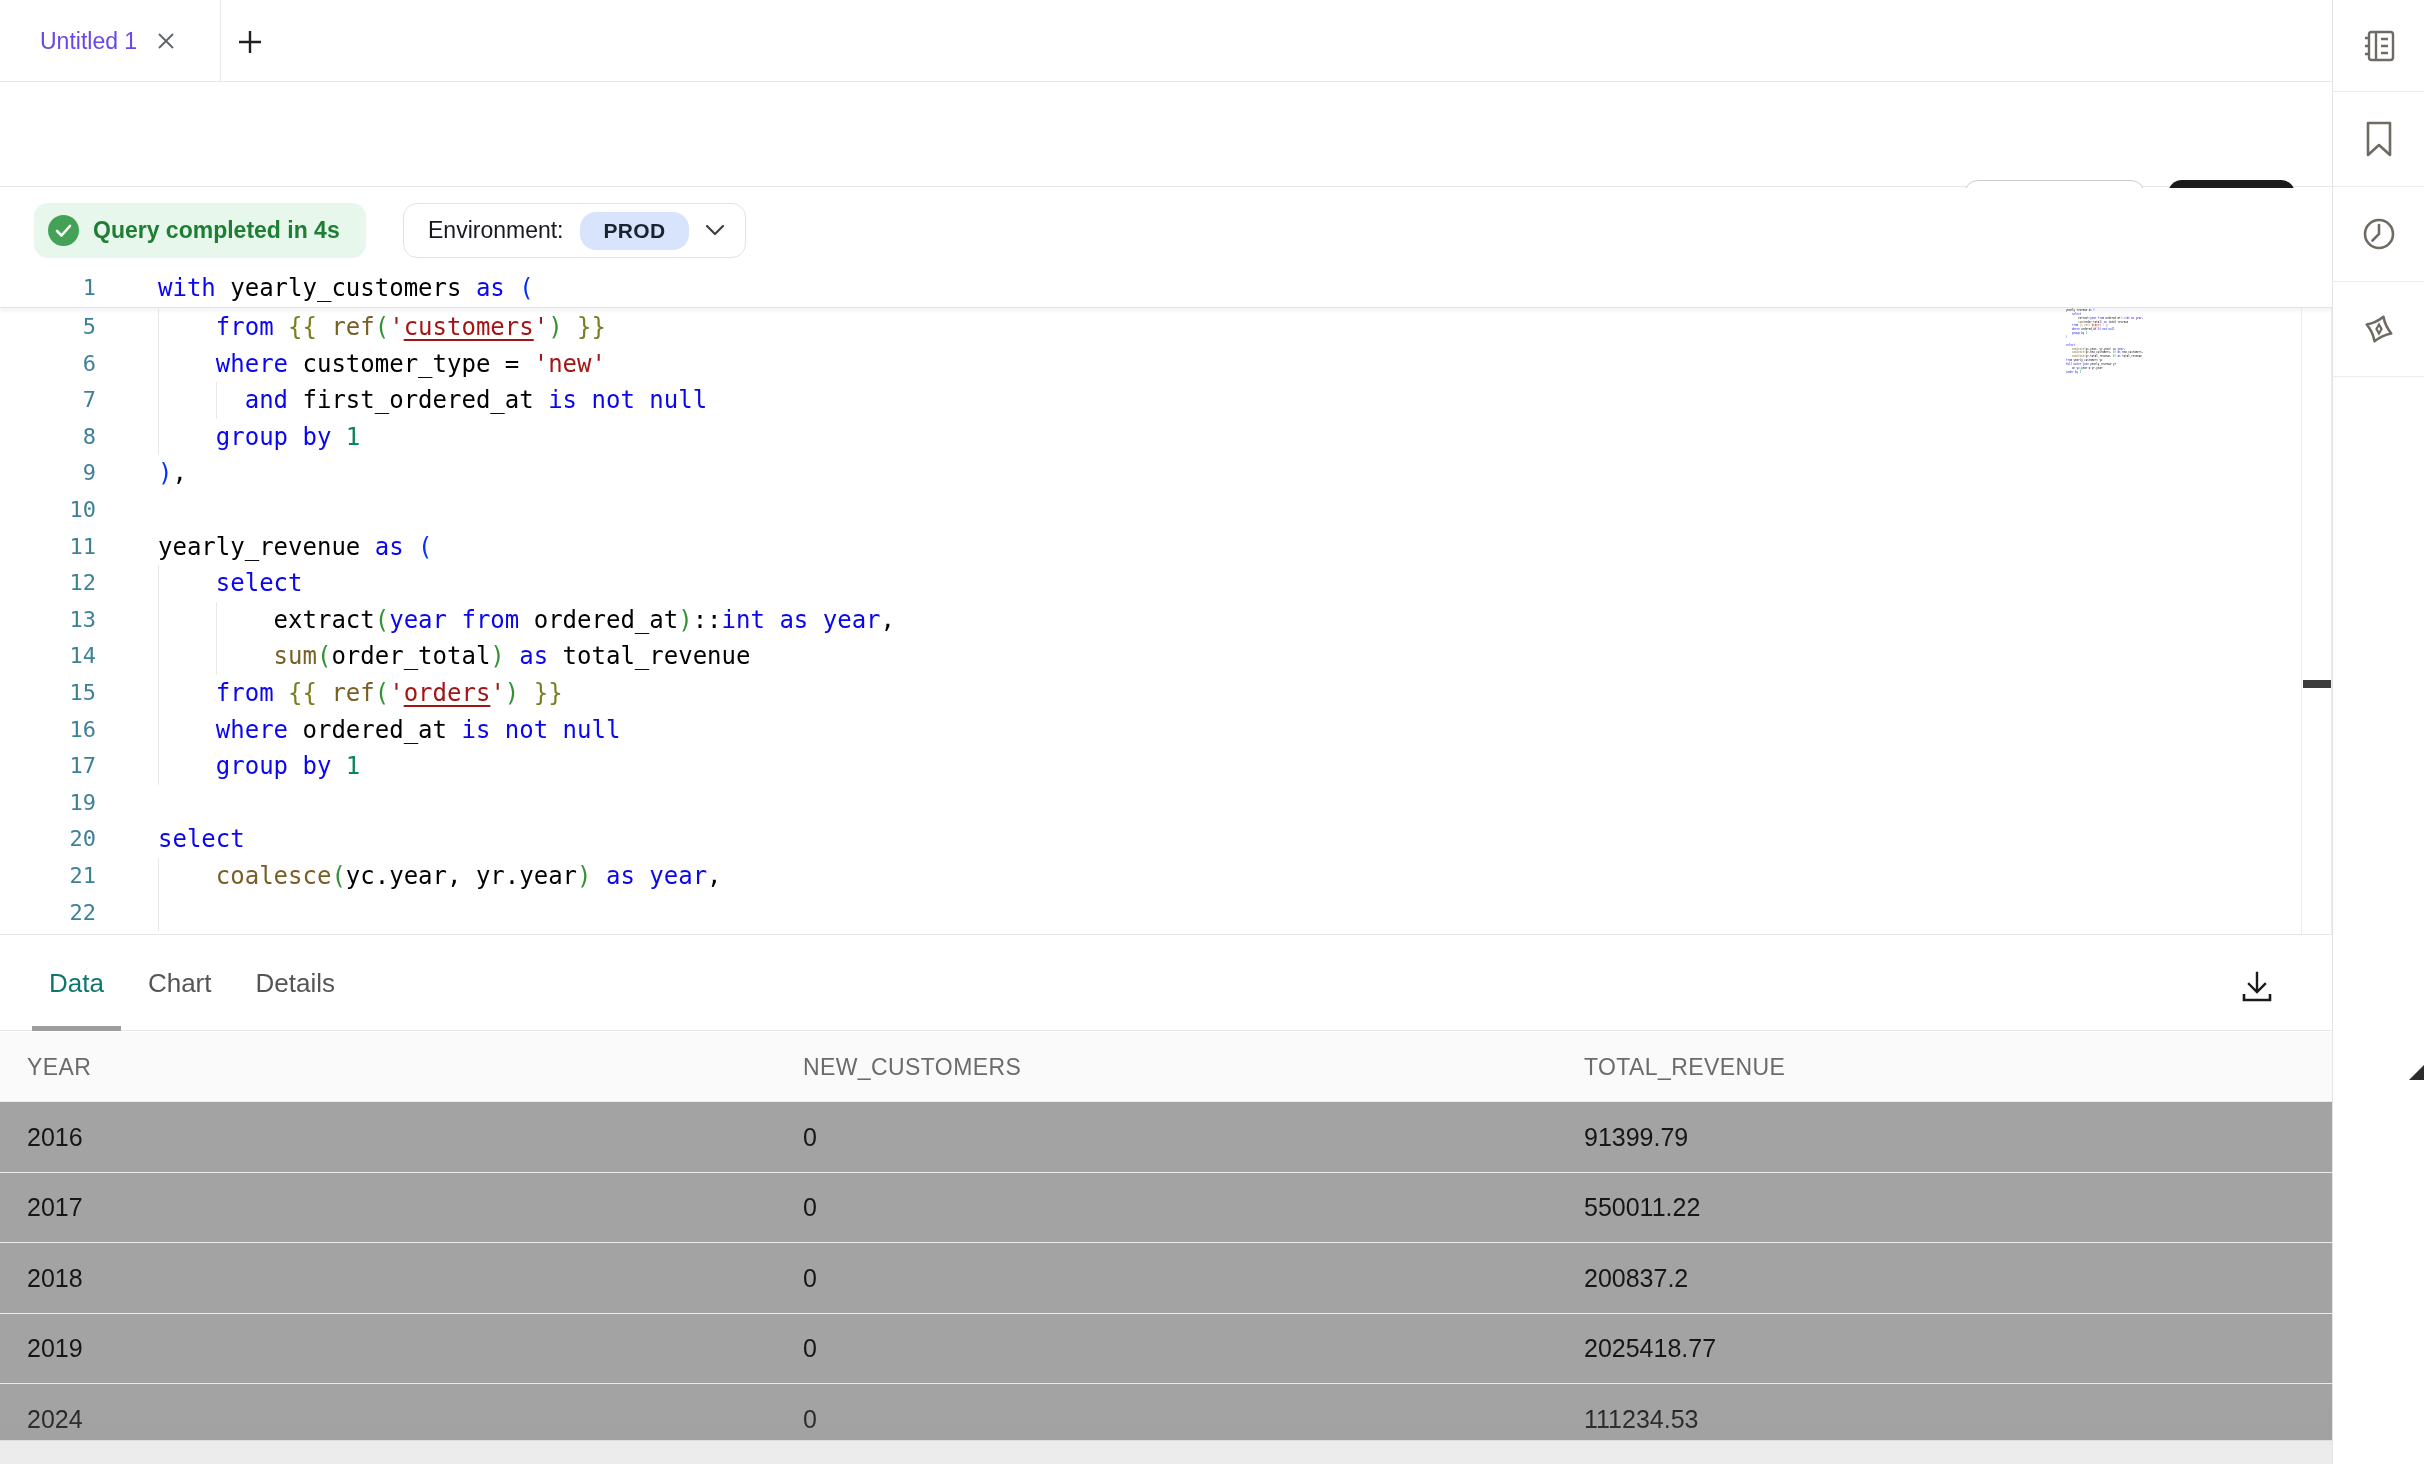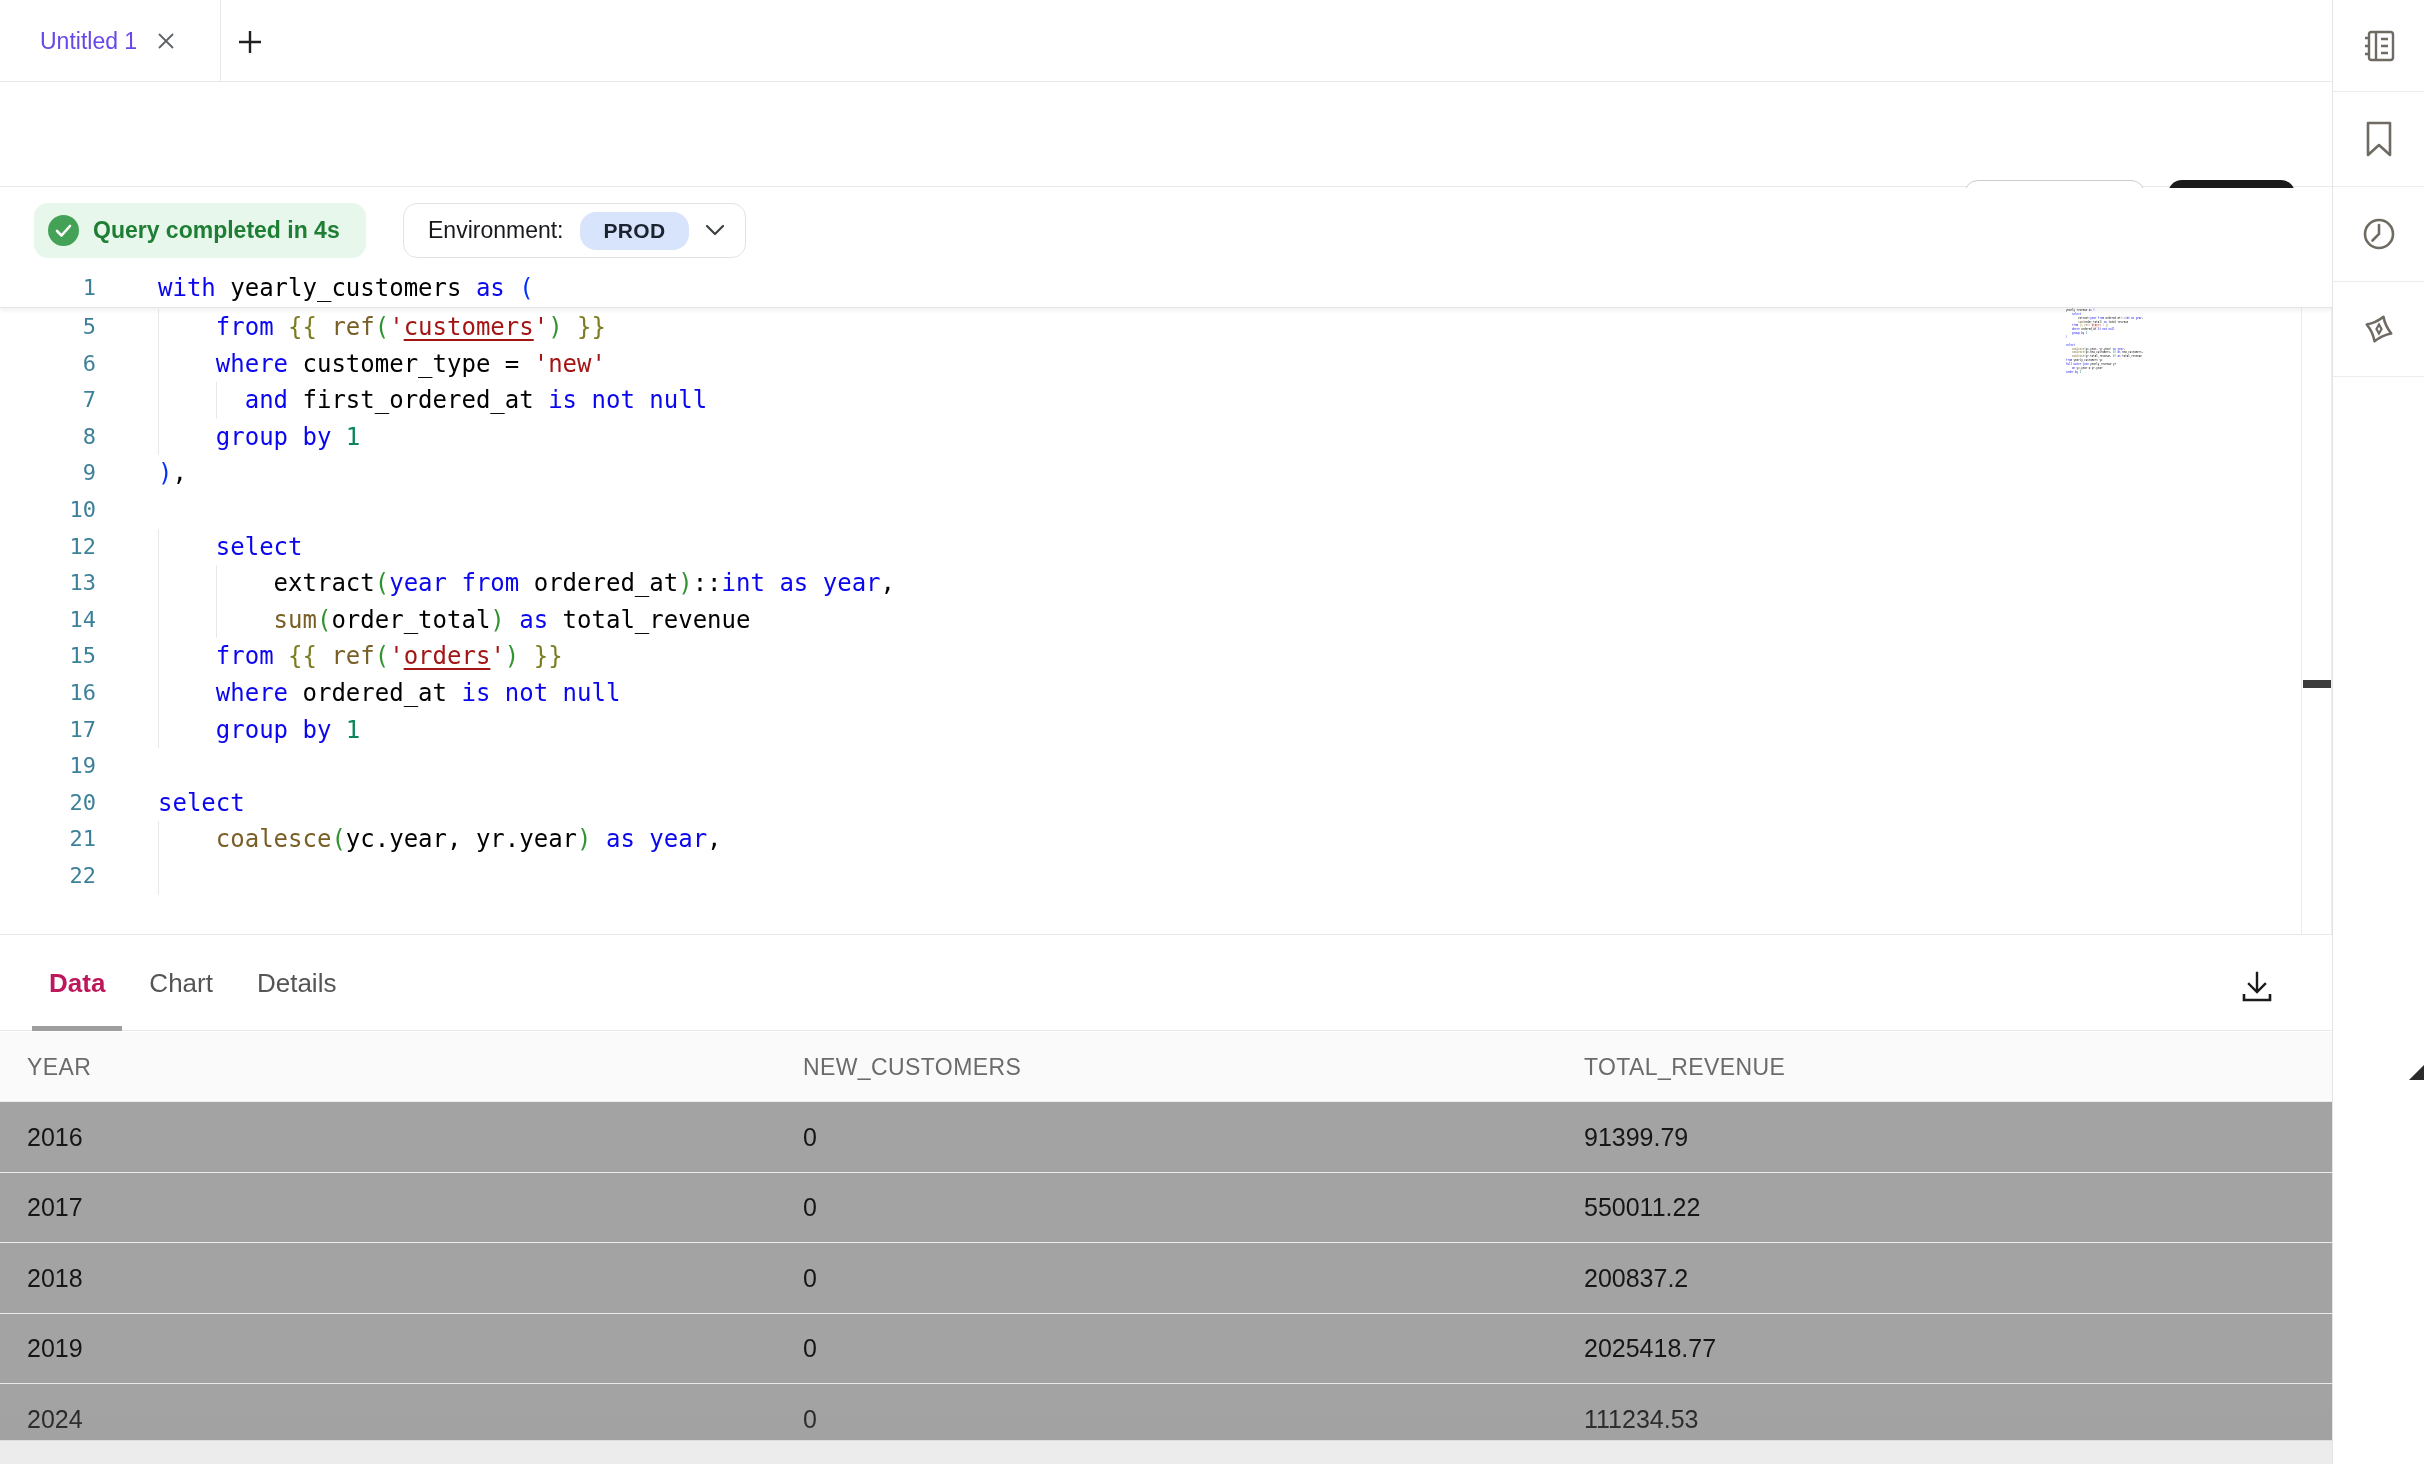--- a/index.html
+++ b/index.html
@@ -58,21 +58,21 @@
   .minimap .code-line { height:36.6px; }
 
   
   .scroll-lane { position:absolute; left:2301px; top:0; width:31px; height:665px; border-left:1px solid #ededed; border-right:1px solid #ededed; background:#fff; }
   .scroll-handle { position:absolute; left:1px; top:410px; width:28px; height:8px; background:#3c3c3c; cursor:grab; }
 
   
   .results { position:absolute; left:0; top:936px; width:2332px; height:528px; background:#fff; }
   .results-tabs { position:absolute; left:0; top:0; width:100%; height:95px; border-bottom:1px solid #e8e8e8; display:flex; align-items:center; padding-left:32px; gap:10px; }
   .rtab { position:relative; height:95px; display:flex; align-items:center; padding:0 17px; font-size:26px; color:#555; font-weight:500; cursor:pointer; }
-  .rtab.active { color:#be185d; font-weight:700;text-align:right; }
+  .rtab.active { color:#0f766e; font-weight:400;text-align:right; }
   .rtab.active::after { content:""; position:absolute; left:0; right:0; bottom:0; height:5px; background:#9e9e9e; }
   .download-btn { position:absolute; left:2234px; top:28px; width:46px; height:46px; display:flex; align-items:center; justify-content:center; cursor:pointer; }
 
   .grid-header { position:absolute; left:0; top:96px; width:100%; height:70px; background:#fafafa; border-bottom:1px solid #ececec; }
   .grid-header .cell { position:absolute; top:0; height:70px; display:flex; align-items:center; font-size:23px; color:#6b6b6b; font-weight:500; letter-spacing:.4px; }
   .grid-rows { position:absolute; left:0; top:166px; width:100%; height:338px; overflow:hidden; }
   .grid-row { position:relative; width:100%; height:70.5px; border-bottom:1px solid #ececec; background:#a3a3a3; }
   .grid-row .cell { position:absolute; top:0; height:70.5px; display:flex; align-items:center; font-size:25px; color:#161616; }
   .col-0 { left:27px; } .col-1 { left:803px; } .col-2 { left:1584px; }
 
@@ -149,20 +149,21 @@
     </div>
 
     <div class="editor">
       <div class="code-lines" id="codeLines">
           <div class="code-line"><i class="guide" style="left: 158px;"></i><span class="ln">5</span><span class="ct"><span class="tk-p">    </span><span class="tk-k">from</span><span class="tk-p"> </span><span class="tk-j">{{</span><span class="tk-p"> </span><span class="tk-f">ref</span><span class="tk-b2">(</span><span class="tk-s">'</span><span class="tk-l">customers</span><span class="tk-s">'</span><span class="tk-b2">)</span><span class="tk-p"> </span><span class="tk-j">}}</span></span></div>
           <div class="code-line"><i class="guide" style="left: 158px;"></i><span class="ln">6</span><span class="ct"><span class="tk-p">    </span><span class="tk-k">where</span><span class="tk-p"> customer_type = </span><span class="tk-s">'new'</span></span></div>
           <div class="code-line"><i class="guide" style="left: 158px;"></i><i class="guide" style="left: 215.8px;"></i><span class="ln">7</span><span class="ct"><span class="tk-p">      </span><span class="tk-k">and</span><span class="tk-p"> first_ordered_at </span><span class="tk-k">is</span><span class="tk-p"> </span><span class="tk-k">not</span><span class="tk-p"> </span><span class="tk-k">null</span></span></div>
           <div class="code-line"><i class="guide" style="left: 158px;"></i><span class="ln">8</span><span class="ct"><span class="tk-p">    </span><span class="tk-k">group</span><span class="tk-p"> </span><span class="tk-k">by</span><span class="tk-p"> </span><span class="tk-n">1</span></span></div>
           <div class="code-line"><span class="ln">9</span><span class="ct"><span class="tk-b1">)</span><span class="tk-p">,</span></span></div>
           <div class="code-line"><span class="ln">10</span><span class="ct"></span></div>
+          <div class="code-line"><span class="ln">11</span><span class="ct"><span class="tk-p">yearly_revenue </span><span class="tk-k">as </span><span class="tk-b1">(</span></span></div>
           <div class="code-line"><i class="guide" style="left: 158px;"></i><span class="ln">12</span><span class="ct"><span class="tk-p">    </span><span class="tk-k">select</span></span></div>
           <div class="code-line"><i class="guide" style="left: 158px;"></i><i class="guide" style="left: 215.8px;"></i><span class="ln">13</span><span class="ct"><span class="tk-p">        extract</span><span class="tk-b2">(</span><span class="tk-k">year</span><span class="tk-p"> </span><span class="tk-k">from</span><span class="tk-p"> ordered_at</span><span class="tk-b2">)</span><span class="tk-p">::</span><span class="tk-k">int</span><span class="tk-p"> </span><span class="tk-k">as</span><span class="tk-p"> </span><span class="tk-k">year</span><span class="tk-p">,</span></span></div>
           <div class="code-line"><i class="guide" style="left: 158px;"></i><i class="guide" style="left: 215.8px;"></i><span class="ln">14</span><span class="ct"><span class="tk-p">        </span><span class="tk-f">sum</span><span class="tk-b2">(</span><span class="tk-p">order_total</span><span class="tk-b2">)</span><span class="tk-p"> </span><span class="tk-k">as</span><span class="tk-p"> total_revenue</span></span></div>
           <div class="code-line"><i class="guide" style="left: 158px;"></i><span class="ln">15</span><span class="ct"><span class="tk-p">    </span><span class="tk-k">from</span><span class="tk-p"> </span><span class="tk-j">{{</span><span class="tk-p"> </span><span class="tk-f">ref</span><span class="tk-b2">(</span><span class="tk-s">'</span><span class="tk-l">orders</span><span class="tk-s">'</span><span class="tk-b2">)</span><span class="tk-p"> </span><span class="tk-j">}}</span></span></div>
           <div class="code-line"><i class="guide" style="left: 158px;"></i><span class="ln">16</span><span class="ct"><span class="tk-p">    </span><span class="tk-k">where</span><span class="tk-p"> ordered_at </span><span class="tk-k">is</span><span class="tk-p"> </span><span class="tk-k">not</span><span class="tk-p"> </span><span class="tk-k">null</span></span></div>
           <div class="code-line"><i class="guide" style="left: 158px;"></i><span class="ln">17</span><span class="ct"><span class="tk-p">    </span><span class="tk-k">group</span><span class="tk-p"> </span><span class="tk-k">by</span><span class="tk-p"> </span><span class="tk-n">1</span></span></div>
           <div class="code-line"><span class="ln">19</span><span class="ct"></span></div>
           <div class="code-line"><span class="ln">20</span><span class="ct"><span class="tk-k">select</span></span></div>
           <div class="code-line"><i class="guide" style="left: 158px;"></i><span class="ln">21</span><span class="ct"><span class="tk-p">    </span><span class="tk-f">coalesce</span><span class="tk-b2">(</span><span class="tk-p">yc.year, yr.year</span><span class="tk-b2">)</span><span class="tk-p"> </span><span class="tk-k">as</span><span class="tk-p"> </span><span class="tk-k">year</span><span class="tk-p">,</span></span></div>
           <div class="code-line"><i class="guide" style="left: 158px;"></i><span class="ln">22</span><span class="ct"></span></div>

